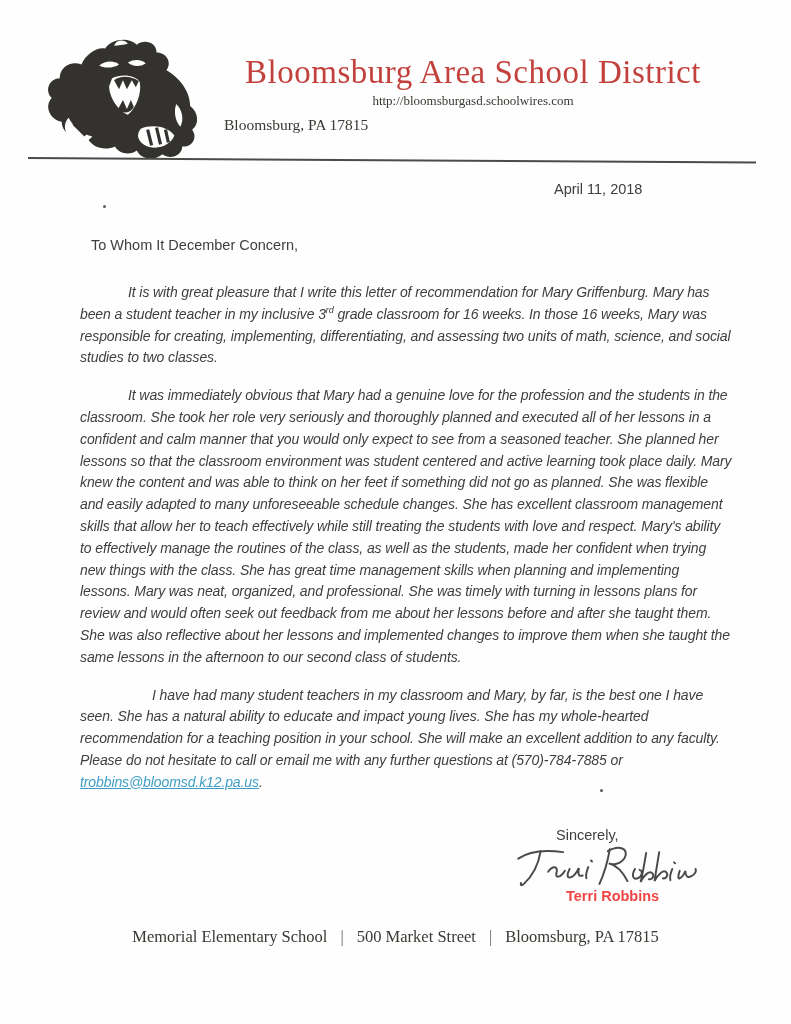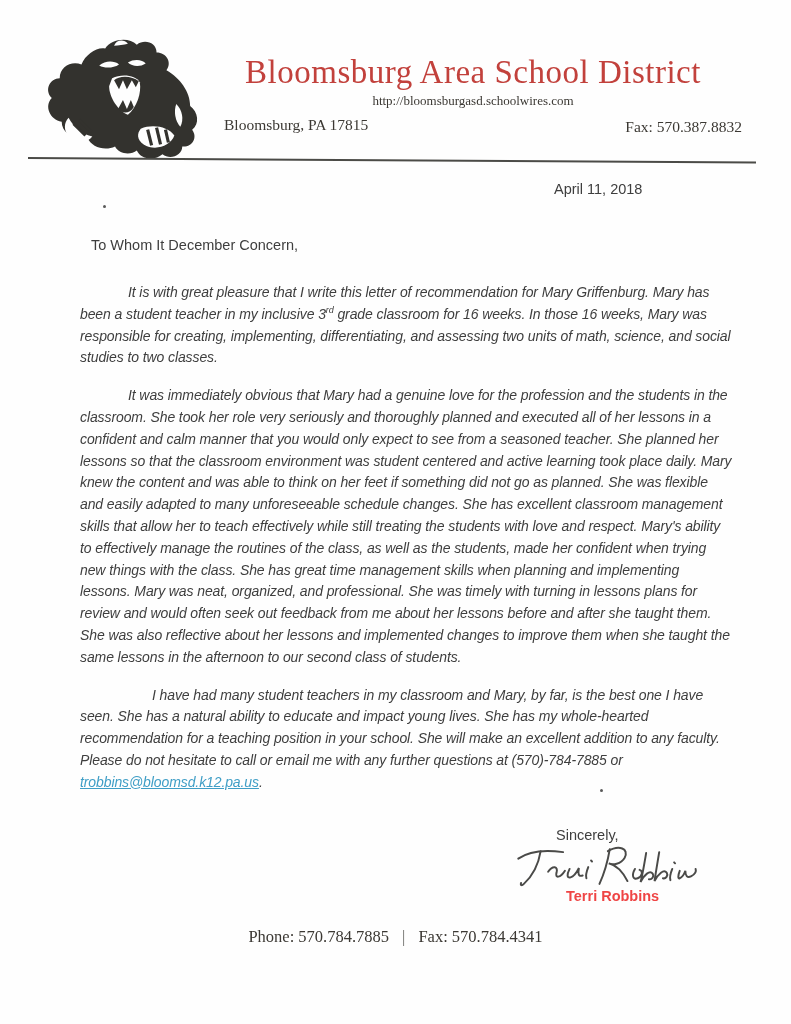--- a/index.html
+++ b/index.html
@@ -125,21 +125,20 @@
     </div>
 
     <div class="district-title">Bloomsburg Area School District</div>
     <div class="website">http://bloomsburgasd.schoolwires.com</div>
 
     <div class="hq-address">
       <div>Bloomsburg, PA 17815</div>
     </div>
 
     <div class="hq-contact">
-      <div>Fax: 570.387.8832</div>
     </div>
 
     <div class="rule"></div>
   </div>
 
   <div class="date">April 11, 2018</div>
   <div class="speck speck1"></div>
   <div class="salutation">To Whom It December Concern,</div>
 
   <div class="body-text">
@@ -172,17 +171,17 @@
         <path d="M173,24 L174,25"></path>
         <path d="M179,33 C177,38 177,42 179,41 C182,40 184,36 185,33 C185,38 187,41 191,39 C195,37 197,34 196,31"></path>
       </g>
     </svg>
   </div>
 
   <div class="typed-name">Terri Robbins</div>
 
   <div class="footer">
     <div class="footer-line">
-      <span>Phone: 570.784.7885</span><span class="sep">|</span><span>Fax: 570.784.4341</span>
+      <span>Memorial Elementary School</span><span class="sep">|</span><span>500 Market Street</span><span class="sep">|</span><span>Bloomsburg, PA 17815</span>
     </div>
   </div>
 
 </div>
 
 </body></html>

